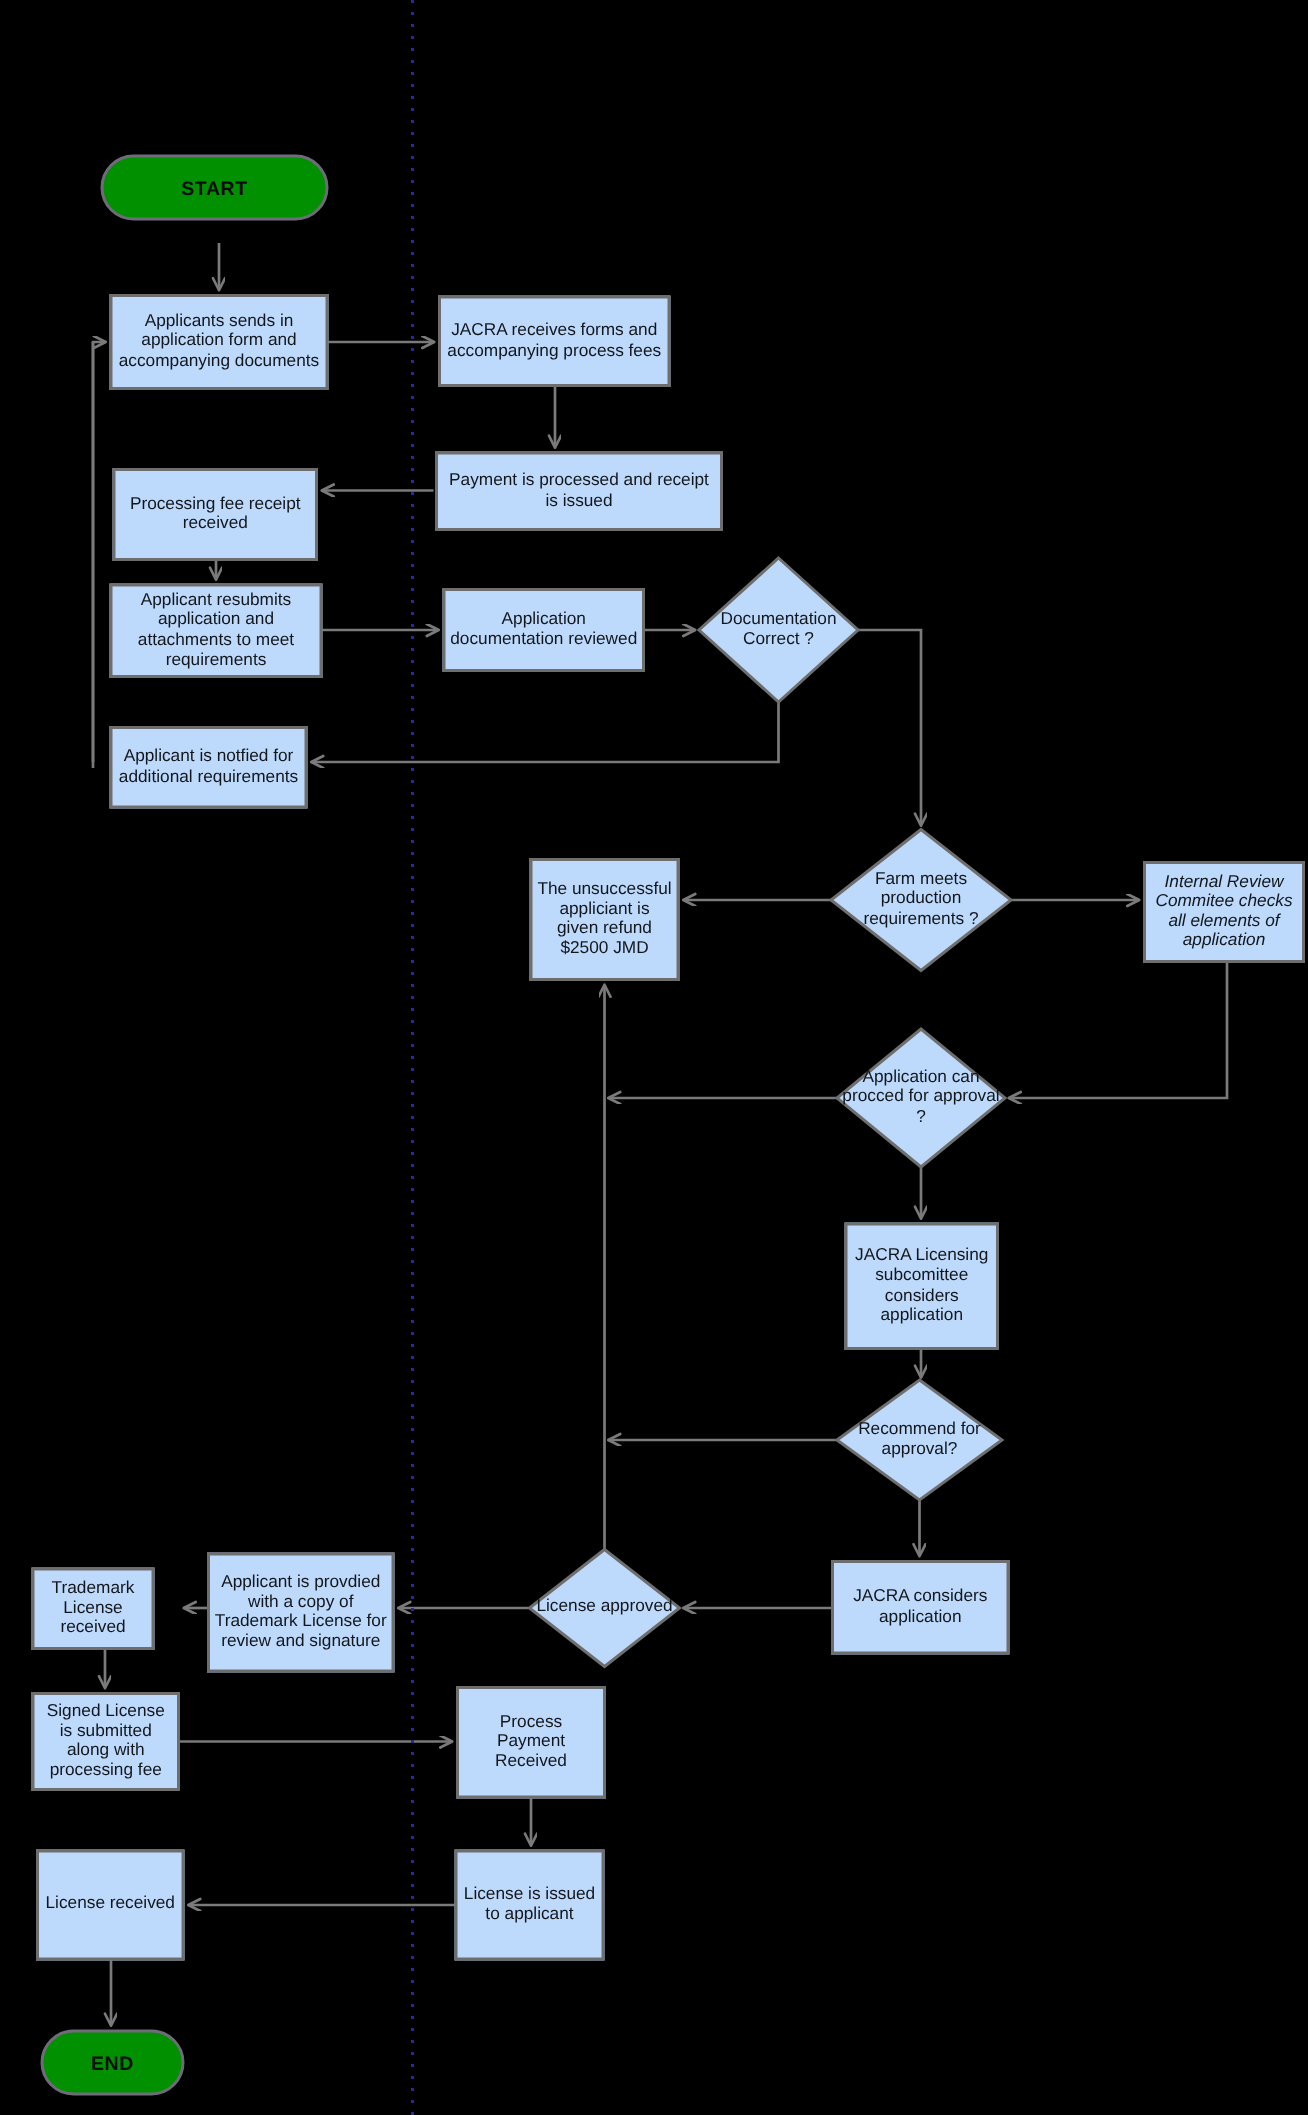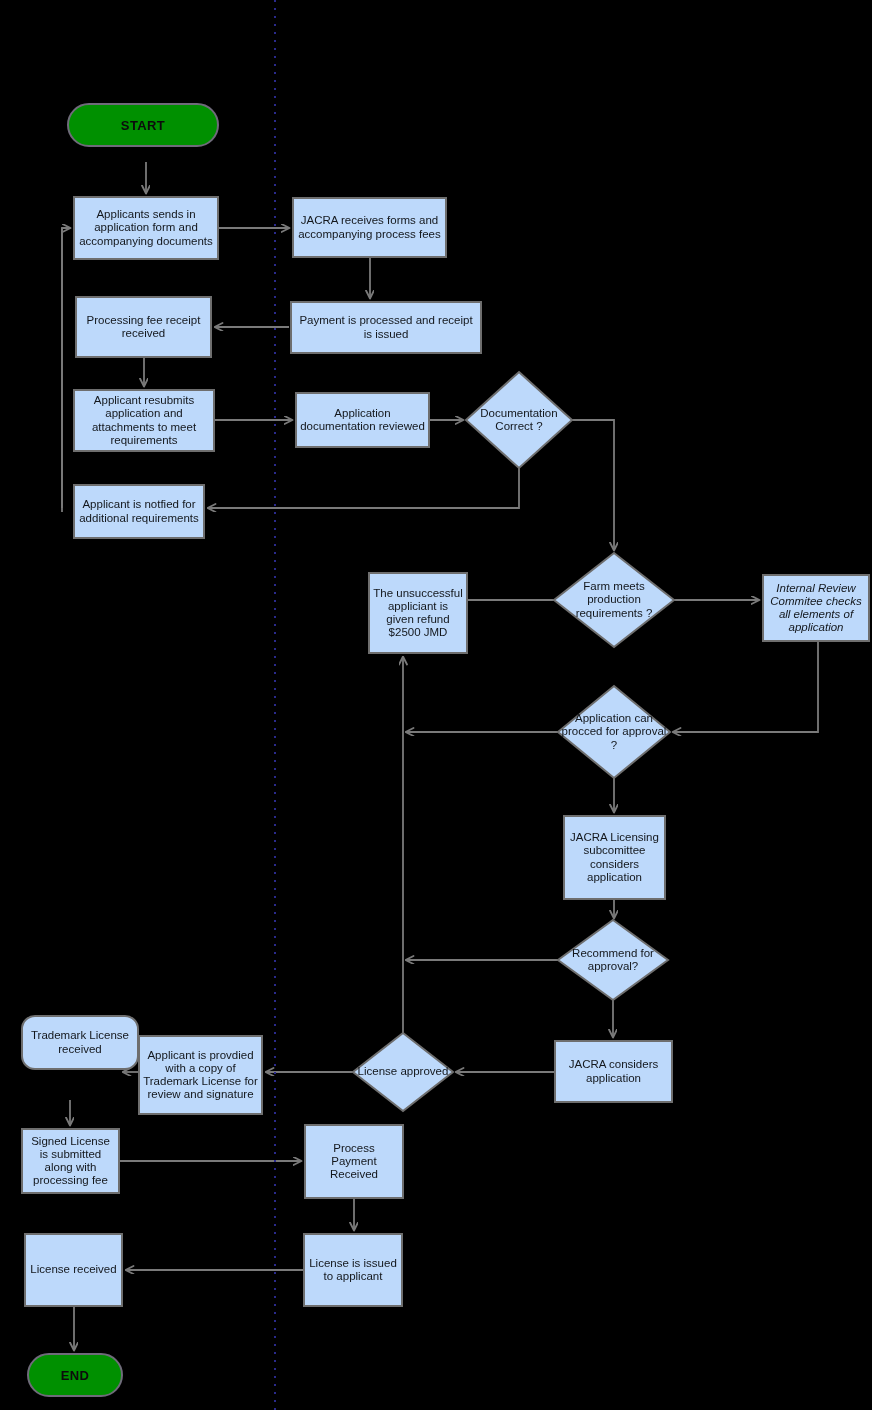--- a/index.html
+++ b/index.html
@@ -65,34 +65,34 @@
       <polygon points="614,686 670,732 614,778 558,732"></polygon>
       <polygon points="613,920 668,960 613,1000 558,960"></polygon>
       <polygon points="403,1033 453,1072 403,1111 353,1072"></polygon>
     </g>
   </svg>
 
   <div class="node term" style="left:67px;top:103px;width:152px;height:44px;">START</div>
   <div class="node proc" style="left:73px;top:196px;width:146px;height:64px;">Applicants sends in application form and accompanying documents</div>
   <div class="node proc" style="left:292px;top:197px;width:155px;height:61px;">JACRA receives forms and accompanying process fees</div>
   <div class="node proc" style="left:290px;top:301px;width:192px;height:53px;">Payment is processed and receipt  is issued</div>
-  <div class="node proc" style="left:75px;top:296px;width:137px;height:62px;">Processing fee receipt received</div>
+  <div class="node proc" style="left:75px;top:312px;width:137px;height:62px;">Processing fee receipt received</div>
   <div class="node proc" style="left:73px;top:389px;width:142px;height:63px;">Applicant resubmits application and attachments to meet requirements</div>
   <div class="node proc" style="left:295px;top:392px;width:135px;height:56px;">Application documentation reviewed</div>
   <div class="dia-label" style="left:464px;top:396px;width:110px;height:48px;">Documentation Correct ?</div>
   <div class="node proc" style="left:73px;top:484px;width:132px;height:55px;">Applicant is notfied for additional requirements</div>
   <div class="dia-label" style="left:556px;top:574px;width:116px;height:52px;">Farm meets production requirements ?</div>
-  <div class="node proc" style="left:353px;top:572px;width:100px;height:82px;margin-left:15px;">The unsuccessful appliciant is given refund $2500 JMD</div>
+  <div class="node proc" style="left:353px;top:572px;width:100px;height:82px;">The unsuccessful appliciant is given refund $2500 JMD</div>
   <div class="node proc" style="left:762px;top:574px;width:108px;height:68px;font-style:italic;">Internal Review Commitee checks all elements of application</div>
   <div class="dia-label" style="left:558px;top:706px;width:112px;height:52px;">Application can procced for approval ?</div>
   <div class="node proc" style="left:563px;top:815px;width:103px;height:85px;">JACRA Licensing subcomittee considers application</div>
   <div class="dia-label" style="left:558px;top:940px;width:110px;height:40px;">Recommend for approval?</div>
   <div class="node proc" style="left:554px;top:1040px;width:119px;height:63px;">JACRA considers application</div>
   <div class="dia-label" style="left:356px;top:1052px;width:94px;height:40px;">License approved</div>
   <div class="node proc" style="left:138px;top:1035px;width:125px;height:80px;">Applicant is provdied with a copy of Trademark License for review and signature</div>
-  <div class="node proc" style="left:21px;top:1015px;width:118px;height:55px;border-radius:14px;">Trademark License received</div>
+  <div class="node proc" style="left:21px;top:1045px;width:82px;height:55px;">Trademark License received</div>
   <div class="node proc" style="left:21px;top:1128px;width:99px;height:66px;">Signed License is submitted along with processing fee</div>
   <div class="node proc" style="left:304px;top:1124px;width:100px;height:75px;">Process Payment Received</div>
   <div class="node proc" style="left:303px;top:1233px;width:100px;height:74px;">License is issued to applicant</div>
   <div class="node proc" style="left:24px;top:1233px;width:99px;height:74px;">License received</div>
   <div class="node term" style="left:27px;top:1353px;width:96px;height:44px;text-align:center;">END</div>
 
 </div>
 
 </body></html>

